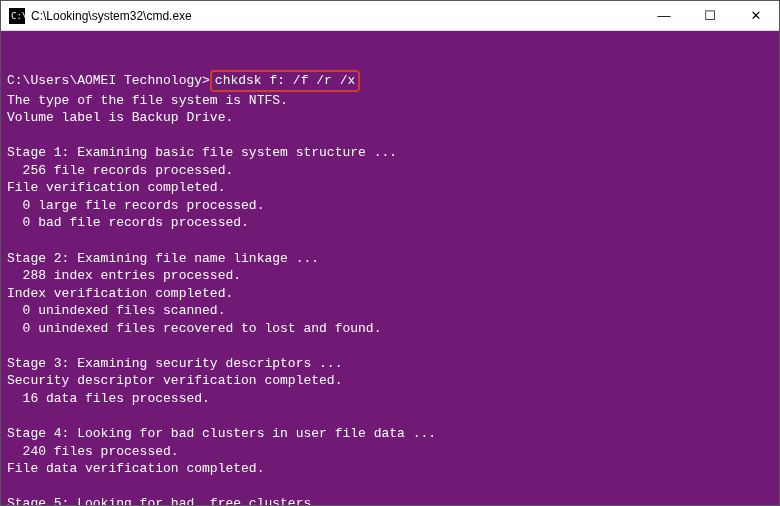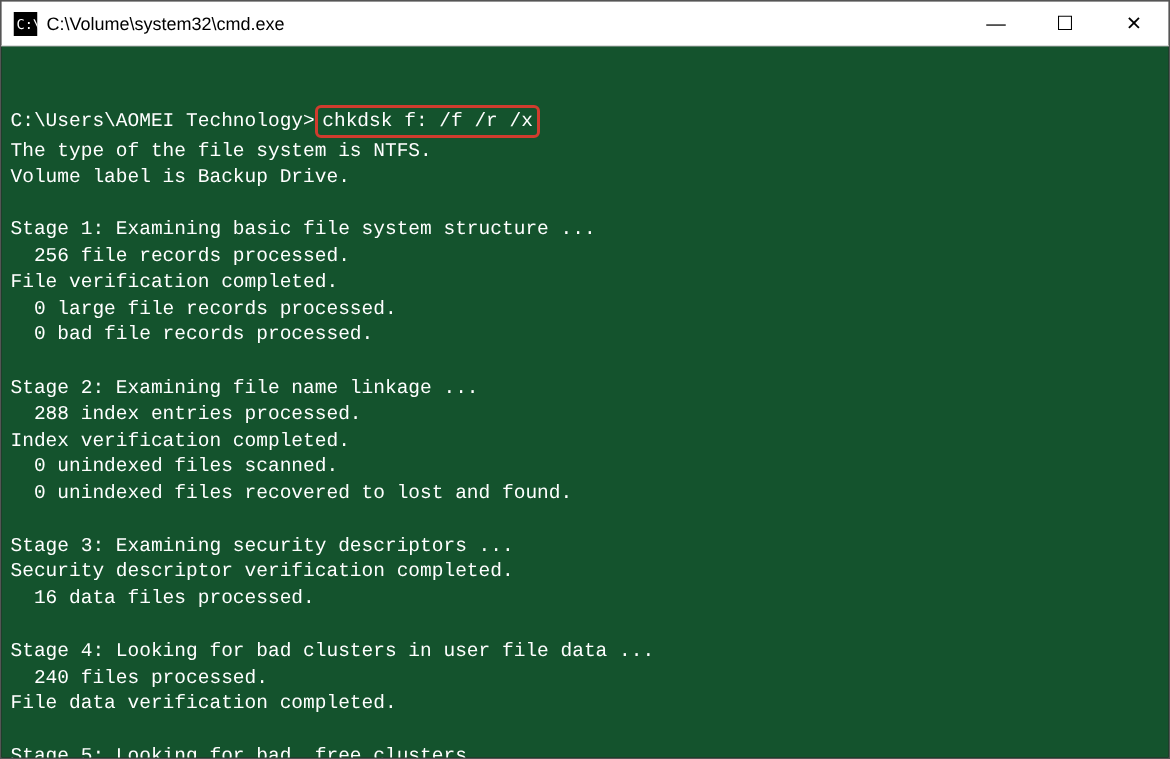--- a/index.html
+++ b/index.html
@@ -58,21 +58,21 @@
       align-items: center;
       justify-content: center;
       font-size: 13px;
       color: #000;
       background: transparent;
       border: none;
       cursor: pointer;
     }
     .terminal {
       flex: 1;
-      background: #14532d;
+      background: #701a75;
       color: #fff;
       font-family: "Consolas", "Courier New", monospace;
       font-size: 13px;
       line-height: 1.35;
       padding: 4px 6px;
       overflow: hidden;
       white-space: pre;
     }
     .prompt-line {
       display: inline;
@@ -95,21 +95,21 @@
 <body>
 
 <div class="window">
   <div class="titlebar">
     <span class="titlebar-icon">
       <svg viewBox="0 0 16 16">
         <rect x="0" y="0" width="16" height="16" fill="#000"></rect>
         <text x="2" y="11" font-size="9" fill="#fff" font-family="monospace">C:\</text>
       </svg>
     </span>
-    <span class="titlebar-text">C:\Volume\system32\cmd.exe</span>
+    <span class="titlebar-text">C:\Looking\system32\cmd.exe</span>
     <div class="window-controls">
       <button class="win-btn">—</button>
       <button class="win-btn">☐</button>
       <button class="win-btn close">✕</button>
     </div>
   </div>
 
   <div class="terminal">
 <span class="blank"></span><span class="prompt-line"><span>C:\Users\AOMEI Technology&gt;</span><span class="highlight-box"><span>chkdsk f: /f /r /x</span></span></span>
 <span class="output-line">The type of the file system is NTFS.</span><span class="output-line">Volume label is Backup Drive.</span><span class="blank"></span><span class="output-line">Stage 1: Examining basic file system structure ...</span><span class="output-line">  256 file records processed.</span><span class="output-line">File verification completed.</span><span class="output-line">  0 large file records processed.</span><span class="output-line">  0 bad file records processed.</span><span class="blank"></span><span class="output-line">Stage 2: Examining file name linkage ...</span><span class="output-line">  288 index entries processed.</span><span class="output-line">Index verification completed.</span><span class="output-line">  0 unindexed files scanned.</span><span class="output-line">  0 unindexed files recovered to lost and found.</span><span class="blank"></span><span class="output-line">Stage 3: Examining security descriptors ...</span><span class="output-line">Security descriptor verification completed.</span><span class="output-line">  16 data files processed.</span><span class="blank"></span><span class="output-line">Stage 4: Looking for bad clusters in user file data ...</span><span class="output-line">  240 files processed.</span><span class="output-line">File data verification completed.</span><span class="blank"></span><span class="output-line">Stage 5: Looking for bad, free clusters ...</span></div>

